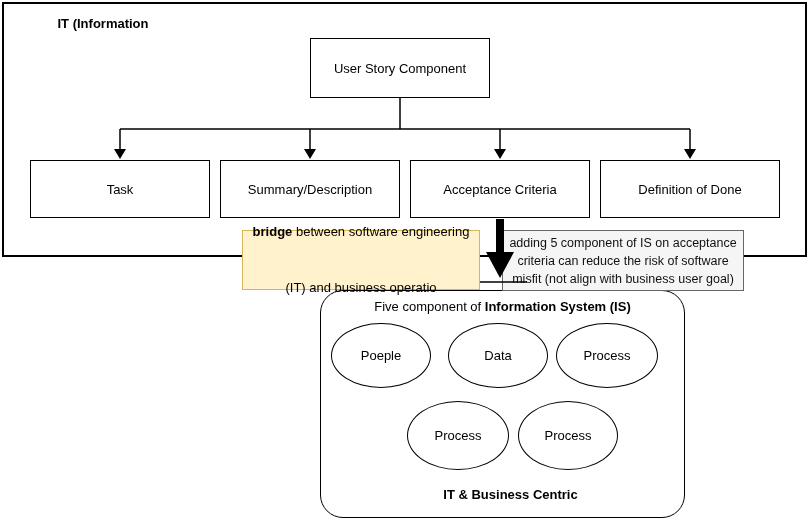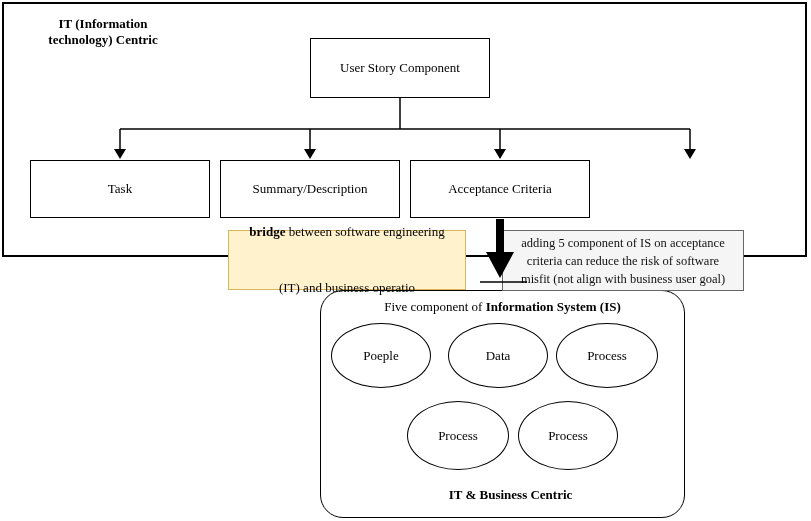--- a/index.html
+++ b/index.html
@@ -1,18 +1,18 @@
 <!DOCTYPE html>
 <html><head>
 <meta charset="utf-8">
 <style>
   html,body{margin:0;padding:0;background:#fff;}
   #canvas{
     position:relative;width:811px;height:521px;background:#ffffff;
-    font-family:Liberation Serif, serif;color:#000;overflow:hidden;
+    font-family:Liberation Sans, sans-serif;color:#000;overflow:hidden;
   }
   .abs{position:absolute;box-sizing:border-box;}
   .node{
     background:#ffffff;border:1.5px solid #000;
     display:flex;align-items:center;justify-content:center;
     font-size:13px;text-align:center;
   }
   .region{border:2px solid #000;background:transparent;}
   .corner-label{font-weight:bold;font-size:13px;line-height:16px;text-align:center;}
   .bridge{
@@ -45,42 +45,42 @@
 </style>
 </head>
 <body>
 
 <div id="canvas">
 
   <div class="abs region" style="left:2px;top:2px;width:805px;height:255px;"></div>
 
   <div class="abs corner-label" style="left:28px;top:16px;width:150px;">
     <div>IT (Information</div>
-    <div>technology) Centric</div>
   </div>
 
   <div class="abs container-round" style="left:320px;top:290px;width:365px;height:228px;">
     <div class="container-title">
       <span>Five component of </span><span class="b">Information System (IS)</span>
     </div>
     <div class="ellipse" style="left:10px;top:32px;width:100px;height:65px;">Poeple</div>
     <div class="ellipse" style="left:127px;top:32px;width:100px;height:65px;">Data</div>
     <div class="ellipse" style="left:235px;top:32px;width:102px;height:65px;">Process</div>
     <div class="ellipse" style="left:86px;top:110px;width:102px;height:69px;">Process</div>
     <div class="ellipse" style="left:197px;top:110px;width:100px;height:69px;">Process</div>
     <div class="bottom-label">IT &amp; Business Centric</div>
   </div>
 
   <div class="abs node" style="left:30px;top:160px;width:180px;height:58px;">Task</div>
 
   <div class="abs node" style="left:310px;top:38px;width:180px;height:60px;">User Story Component</div>
   <div class="abs node" style="left:220px;top:160px;width:180px;height:58px;">Summary/Description</div>
   <div class="abs node" style="left:410px;top:160px;width:180px;height:58px;">Acceptance Criteria</div>
+  <div class="abs node" style="left:600px;top:160px;width:180px;height:58px;">Definition of Done</div>
 
-  <div class="abs bridge" style="left:228px;top:230px;width:238px;height:60px;gap:38px;">
+  <div class="abs bridge" style="left:242px;top:230px;width:238px;height:60px;gap:38px;">
     <div>
       <span class="b">bridge</span><span> between software engineering</span>
     </div>
     <div>(IT) and business operatio</div>
   </div>
 
   <div class="abs note" style="left:502px;top:230px;width:242px;height:61px;">
     <div>adding 5 component of IS on acceptance</div>
     <div>criteria  can reduce the risk of software</div>
     <div>misfit (not align with business user goal)</div>

